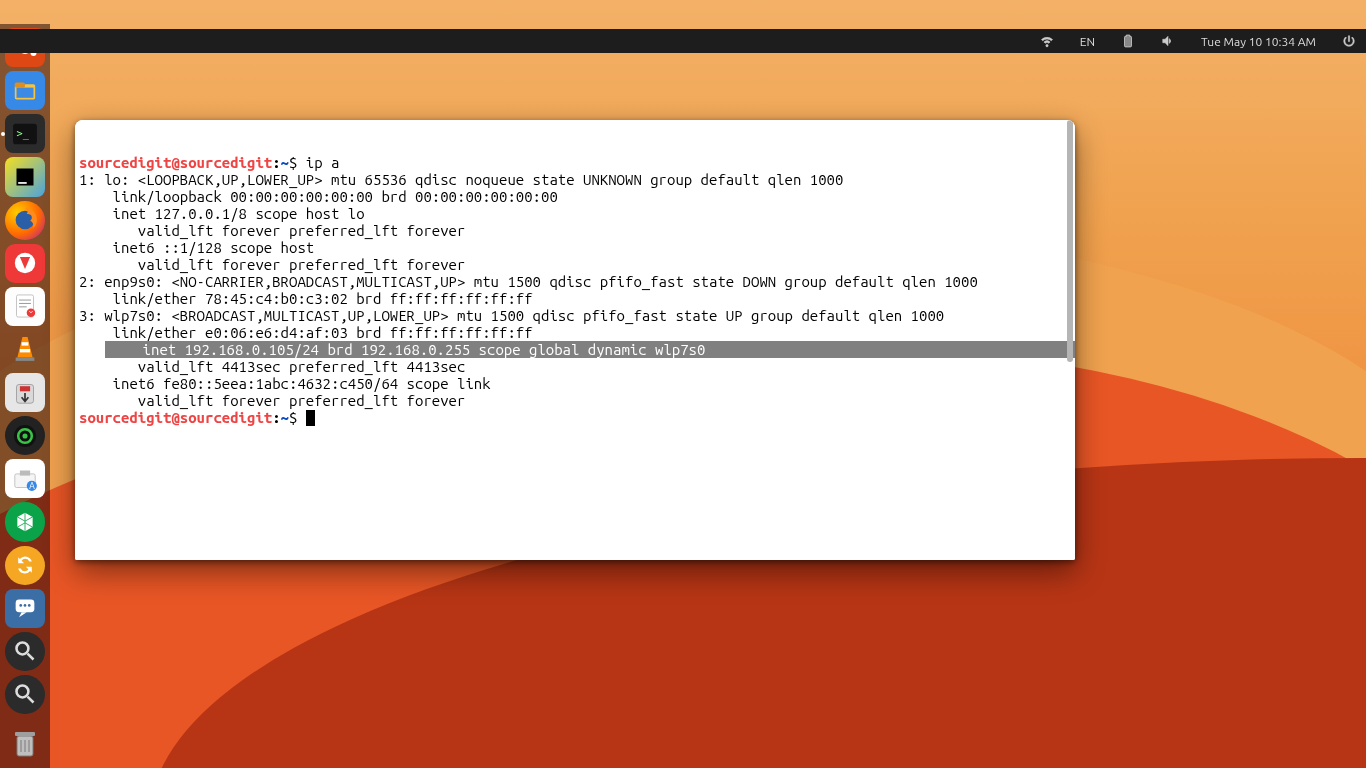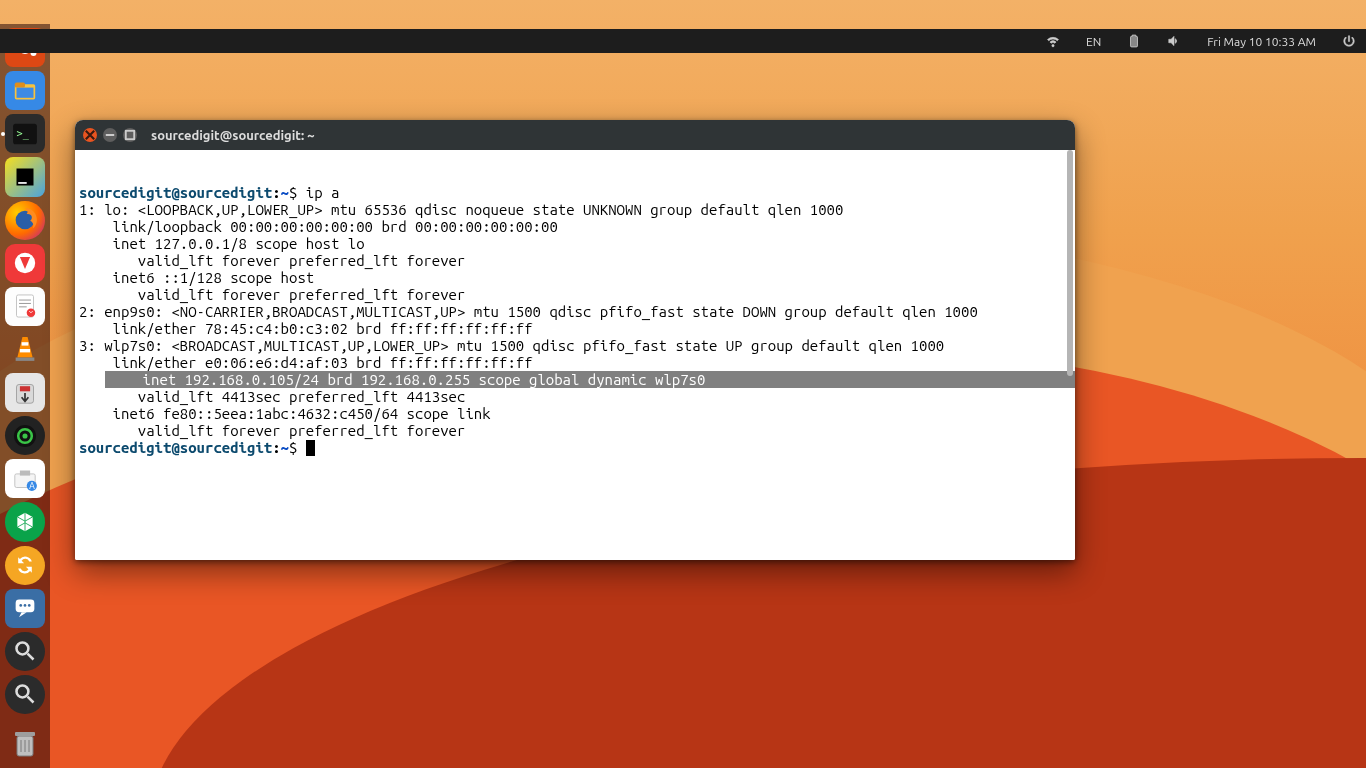--- a/index.html
+++ b/index.html
@@ -30,21 +30,21 @@
   .terminal-window { position:absolute; top:120px; left:75px; width:1000px; height:440px; border-radius:8px 8px 2px 2px; overflow:hidden; box-shadow:0 12px 30px rgba(0,0,0,.45), 0 2px 6px rgba(0,0,0,.5); z-index:30; background:#fff; display:flex; flex-direction:column; }
   .titlebar { height:30px; background:#2f3436; color:#ddd; display:flex; align-items:center; padding:0 8px; gap:6px; font-size:13px; }
   .titlebar .tbtn { width:14px; height:14px; border-radius:50%; display:flex; align-items:center; justify-content:center; }
   .titlebar .tbtn svg { width:14px; height:14px; }
   .titlebar .title { margin-left:8px; font-weight:600; color:#ddd; }
   .terminal-body { flex:1; background:#ffffff; position:relative; font-family: "Ubuntu Mono", "DejaVu Sans Mono", monospace; font-size:15px; line-height:17px; white-space:pre; overflow:hidden; }
   .terminal-scroll { position:absolute; top:0; right:0; bottom:0; width:10px; background:transparent; }
   .terminal-scroll .thumb { position:absolute; top:0; right:2px; width:6px; height:55%; background:#b5b5b5; border-radius:3px; }
   .tline { padding:0 4px; color:#000; }
   .tline.hl { background:#808080; color:#fff;margin-left:30px; }
-  .prompt-user { color:#0c4a6e; font-weight:bold; }
+  .prompt-user { color:#ef4444; font-weight:bold; }
   .prompt-colon { color:#000; font-weight:bold; }
   .prompt-path { color:#0a4cc4; font-weight:bold; }
   .cursor { display:inline-block; width:9px; height:16px; background:#000; vertical-align:text-bottom; }
 </style>
 </head>
 <body>
 
 <div class="wallpaper">
   <div class="sky"></div>
   <div class="hill-back"></div>
@@ -66,21 +66,21 @@
         <path d="M16 4h-1V2h-6v2H8a2 2 0 00-2 2v14a2 2 0 002 2h8a2 2 0 002-2V6a2 2 0 00-2-2z" fill="#888"></path>
         <path d="M16 4h-1V2h-6v2H8a2 2 0 00-2 2v14a2 2 0 002 2h8a2 2 0 002-2V6a2 2 0 00-2-2z" fill="none" stroke="#ccc"></path>
       </svg>
   </div>
   <div class="tb-item">
     <svg viewBox="0 0 24 24">
         <path d="M3 9v6h4l5 5V4L7 9H3zm13.5 3a4.5 4.5 0 00-2.5-4v8a4.5 4.5 0 002.5-4z"></path>
       </svg>
   </div>
   <div class="tb-item">
-      <span>Fri May 10 10:33 AM</span>
+      <span>Tue May 10 10:34 AM</span>
     </div>
   <div class="tb-item">
     <svg viewBox="0 0 24 24">
         <path d="M13 3h-2v10h2V3zm4.8 2.2l-1.4 1.4A7 7 0 115 12a7 7 0 012.6-5.4L6.2 5.2A9 9 0 1021 12a9 9 0 00-3.2-6.8z"></path>
       </svg>
   </div>
 </div>
 
 <div class="launcher">
 
@@ -202,37 +202,19 @@
         <rect x="12" y="14" width="16" height="20" rx="2" fill="#bfbfbf" stroke="#7a7a7a"></rect>
         <rect x="10" y="10" width="20" height="4" rx="1" fill="#9e9e9e"></rect>
         <line x1="16" y1="18" x2="16" y2="30" stroke="#7a7a7a"></line>
         <line x1="20" y1="18" x2="20" y2="30" stroke="#7a7a7a"></line>
         <line x1="24" y1="18" x2="24" y2="30" stroke="#7a7a7a"></line>
       </svg>
   </div>
 </div>
 
 <div class="terminal-window">
-  <div class="titlebar">
-    <div class="tbtn" style="background:#e95420;">
-      <svg viewBox="0 0 10 10">
-          <path d="M2 2l6 6M8 2l-6 6" stroke="#3a1a10" stroke-width="1.5"></path>
-        </svg>
-    </div>
-    <div class="tbtn" style="background:#5e5e5e;">
-      <svg viewBox="0 0 10 10">
-          <line x1="2" y1="5" x2="8" y2="5" stroke="#ccc" stroke-width="1.5"></line>
-        </svg>
-    </div>
-    <div class="tbtn" style="background:#5e5e5e;">
-      <svg viewBox="0 0 10 10">
-          <rect x="2" y="2" width="6" height="6" fill="none" stroke="#ccc" stroke-width="1.3"></rect>
-        </svg>
-    </div>
-    <div class="title">sourcedigit@sourcedigit: ~</div>
-  </div>
   <div class="terminal-body">
     <div id="term-lines"><div class="tline"><span><span class="prompt-user">sourcedigit@sourcedigit</span><span class="prompt-colon">:</span><span class="prompt-path">~</span><span>$</span></span><span> ip a</span></div><div class="tline">1: lo: &lt;LOOPBACK,UP,LOWER_UP&gt; mtu 65536 qdisc noqueue state UNKNOWN group default qlen 1000</div><div class="tline">    link/loopback 00:00:00:00:00:00 brd 00:00:00:00:00:00</div><div class="tline">    inet 127.0.0.1/8 scope host lo</div><div class="tline">       valid_lft forever preferred_lft forever</div><div class="tline">    inet6 ::1/128 scope host</div><div class="tline">       valid_lft forever preferred_lft forever</div><div class="tline">2: enp9s0: &lt;NO-CARRIER,BROADCAST,MULTICAST,UP&gt; mtu 1500 qdisc pfifo_fast state DOWN group default qlen 1000</div><div class="tline">    link/ether 78:45:c4:b0:c3:02 brd ff:ff:ff:ff:ff:ff</div><div class="tline">3: wlp7s0: &lt;BROADCAST,MULTICAST,UP,LOWER_UP&gt; mtu 1500 qdisc pfifo_fast state UP group default qlen 1000</div><div class="tline">    link/ether e0:06:e6:d4:af:03 brd ff:ff:ff:ff:ff:ff</div><div class="tline hl">    inet 192.168.0.105/24 brd 192.168.0.255 scope global dynamic wlp7s0</div><div class="tline">       valid_lft 4413sec preferred_lft 4413sec</div><div class="tline">    inet6 fe80::5eea:1abc:4632:c450/64 scope link</div><div class="tline">       valid_lft forever preferred_lft forever</div><div class="tline"><span><span class="prompt-user">sourcedigit@sourcedigit</span><span class="prompt-colon">:</span><span class="prompt-path">~</span><span>$</span></span><span> </span><span class="cursor"></span></div></div>
     <div class="terminal-scroll">
       <div class="thumb"></div>
     </div>
   </div>
 </div>
 
 </body></html>

